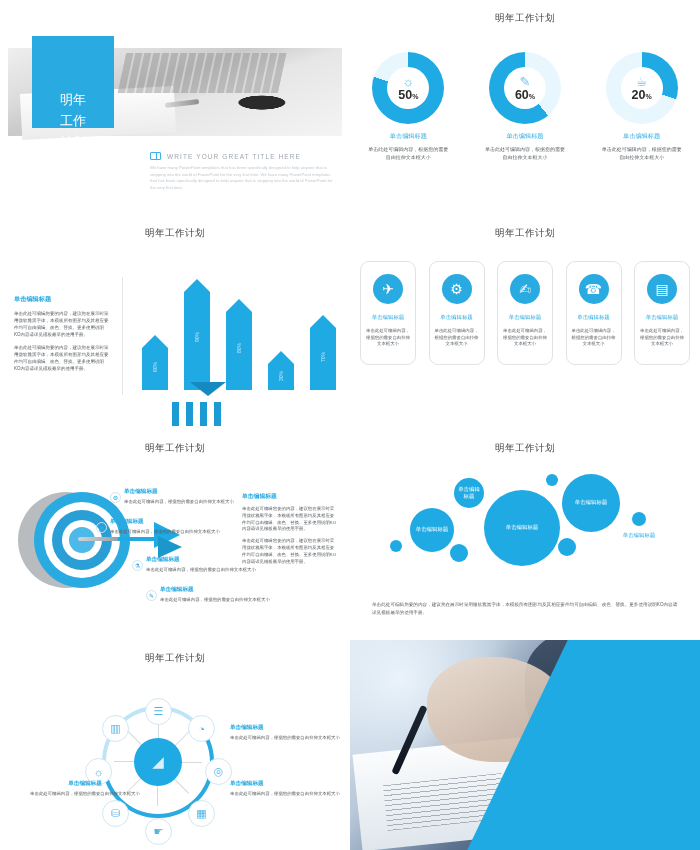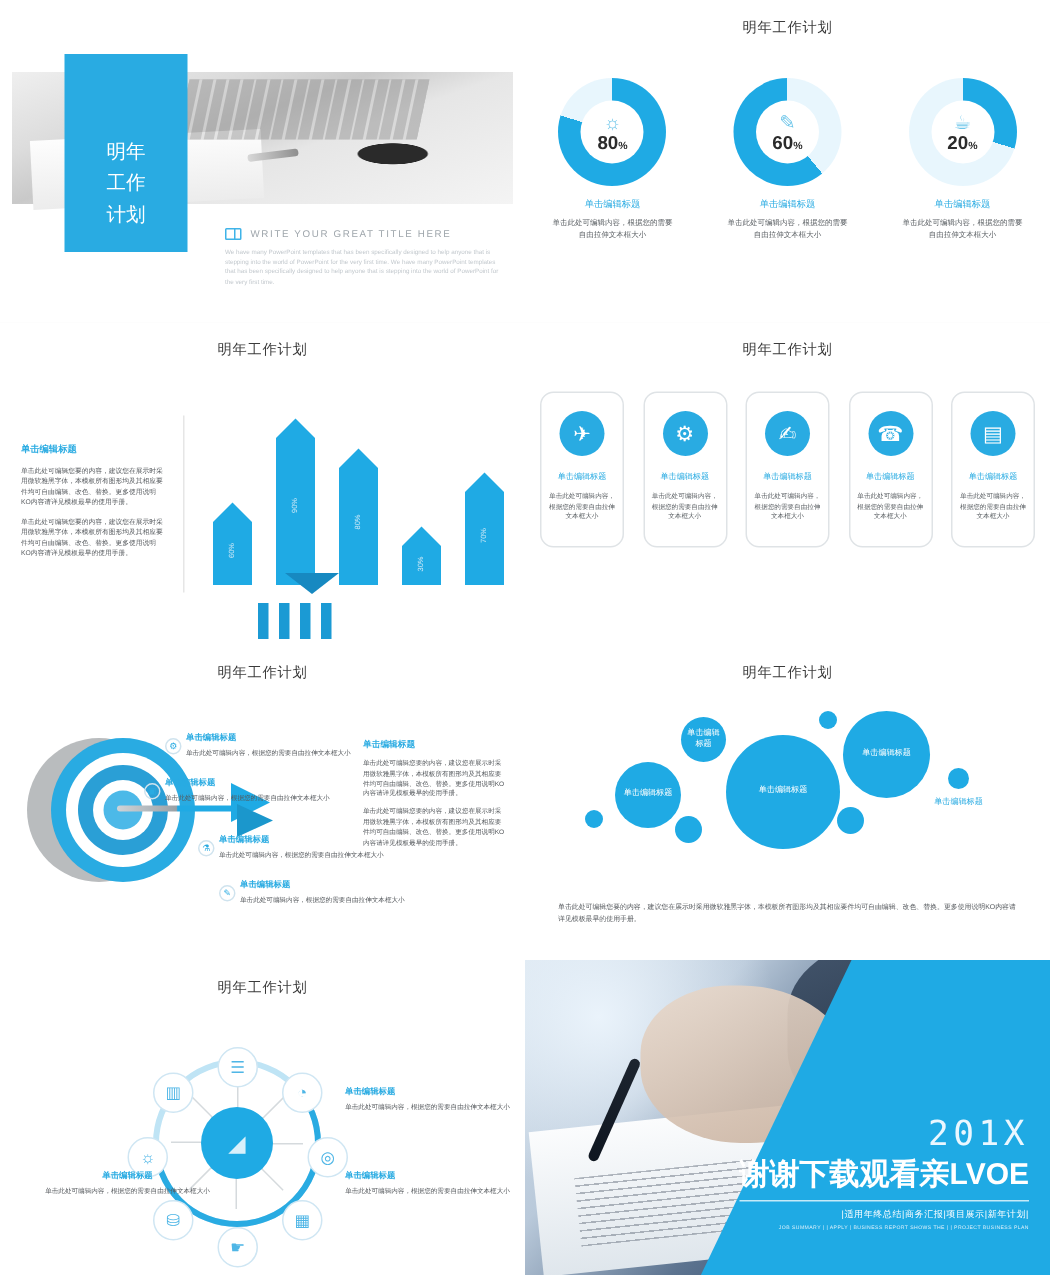--- a/index.html
+++ b/index.html
@@ -23,22 +23,22 @@
         linear-gradient(160deg,#efefef 0%,#dcdcdc 26%,#c9c9c9 42%,#e6e6e6 58%,#f4f4f4 100%);
       filter: grayscale(1); }
   .cover-keys { position: absolute; left: 34%; top: 6%; width: 48%; height: 46%;
       background: repeating-linear-gradient(90deg,#9a9a9a 0 7px,#cfcfcf 7px 9px),
                   repeating-linear-gradient(0deg,#9a9a9a 0 6px,#cfcfcf 6px 8px);
       opacity:.55; transform: skewX(-12deg); }
   .cover-pen-tip { position:absolute; left:47%; top:60%; width:34px; height:5px;
       background: linear-gradient(90deg,#d8d8d8,#8e8e8e); border-radius:2px; transform: rotate(-7deg); }
   .cover-paper { position:absolute; left:4%; top:48%; width:46%; height:52%;
       background: linear-gradient(180deg,#fdfdfd,#ececec); transform: rotate(-3deg); }
-  .cover-band { position: absolute; left: 43px; top: 36px; width: 82px; height: 132px;
-      background: #29abe2; }
+  .cover-band { position: absolute; left: 32px; top: 36px; width: 82px; height: 92px;
+      background: #29abe2; font-family: Liberation Mono, monospace; }
   .cover-band span { display:block; color:#fff; font-size: 13px; line-height: 21px;
       text-align:center; }
   .cover-band .band-text { position:absolute; left:0; right:0; top: 54px; }
   .cover-cap { position:absolute; left: 150px; top: 152px; right: 12px; }
   .cover-cap .cap-head { display:flex; align-items:center; gap:6px; }
   .cover-cap .cap-head .ttl { font-size: 6.5px; color:#9fa6ac; letter-spacing: 1.1px; }
   .book-ico { width:11px; height:8px; border:1.2px solid #3fb3e8; border-radius:1px; position:relative; flex:none;}
   .book-ico:after{content:"";position:absolute;left:50%;top:-1px;bottom:-1px;width:1.2px;background:#3fb3e8;}
   .cover-cap p { font-size: 4.2px; line-height: 6.6px; color: #c2c8cd; margin-top:5px; }
 
@@ -178,21 +178,21 @@
   </div>
 
   <div class="slide">
     <div class="s-title">明年工作计划</div>
     <div class="donut-row">
 
       <div class="donut-cell">
         <div class="donut" style="background: conic-gradient(#1faae4 0 288deg, #e8f6fd 288deg 360deg);">
           <div class="hole">
             <span class="icn">☼</span>
-            <span class="pct"><b>80</b><i>%</i></span>
+            <span class="pct"><b>50</b><i>%</i></span>
           </div>
         </div>
         <div class="d-sub">单击编辑标题</div>
         <div class="d-body">单击此处可编辑内容，根据您的需要自由拉伸文本框大小</div>
       </div>
 
       <div class="donut-cell">
         <div class="donut" style="background: conic-gradient(#e8f6fd 0 140deg, #1faae4 140deg 360deg);">
           <div class="hole">
             <span class="icn">✎</span>
@@ -384,23 +384,16 @@
   </div>
 
   <div class="slide">
     <div class="close-slide">
       <div class="close-arm"></div>
       <div class="close-paper"></div>
       <div class="close-lines"></div>
       <div class="close-hand"></div>
       <div class="close-pen"></div>
       <div class="close-wedge"></div>
-      <div class="close-text">
-        <div class="close-year">201X</div>
-        <div class="close-main">谢谢下载观看亲LVOE</div>
-        <div class="close-rule"></div>
-        <div class="close-sub">|适用年终总结|商务汇报|项目展示|新年计划|</div>
-        <div class="close-en">JOB SUMMARY | | APPLY | BUSINESS REPORT SHOWS THE | | PROJECT BUSINESS PLAN</div>
-      </div>
     </div>
   </div>
 
 </div>
 
 </body></html>

